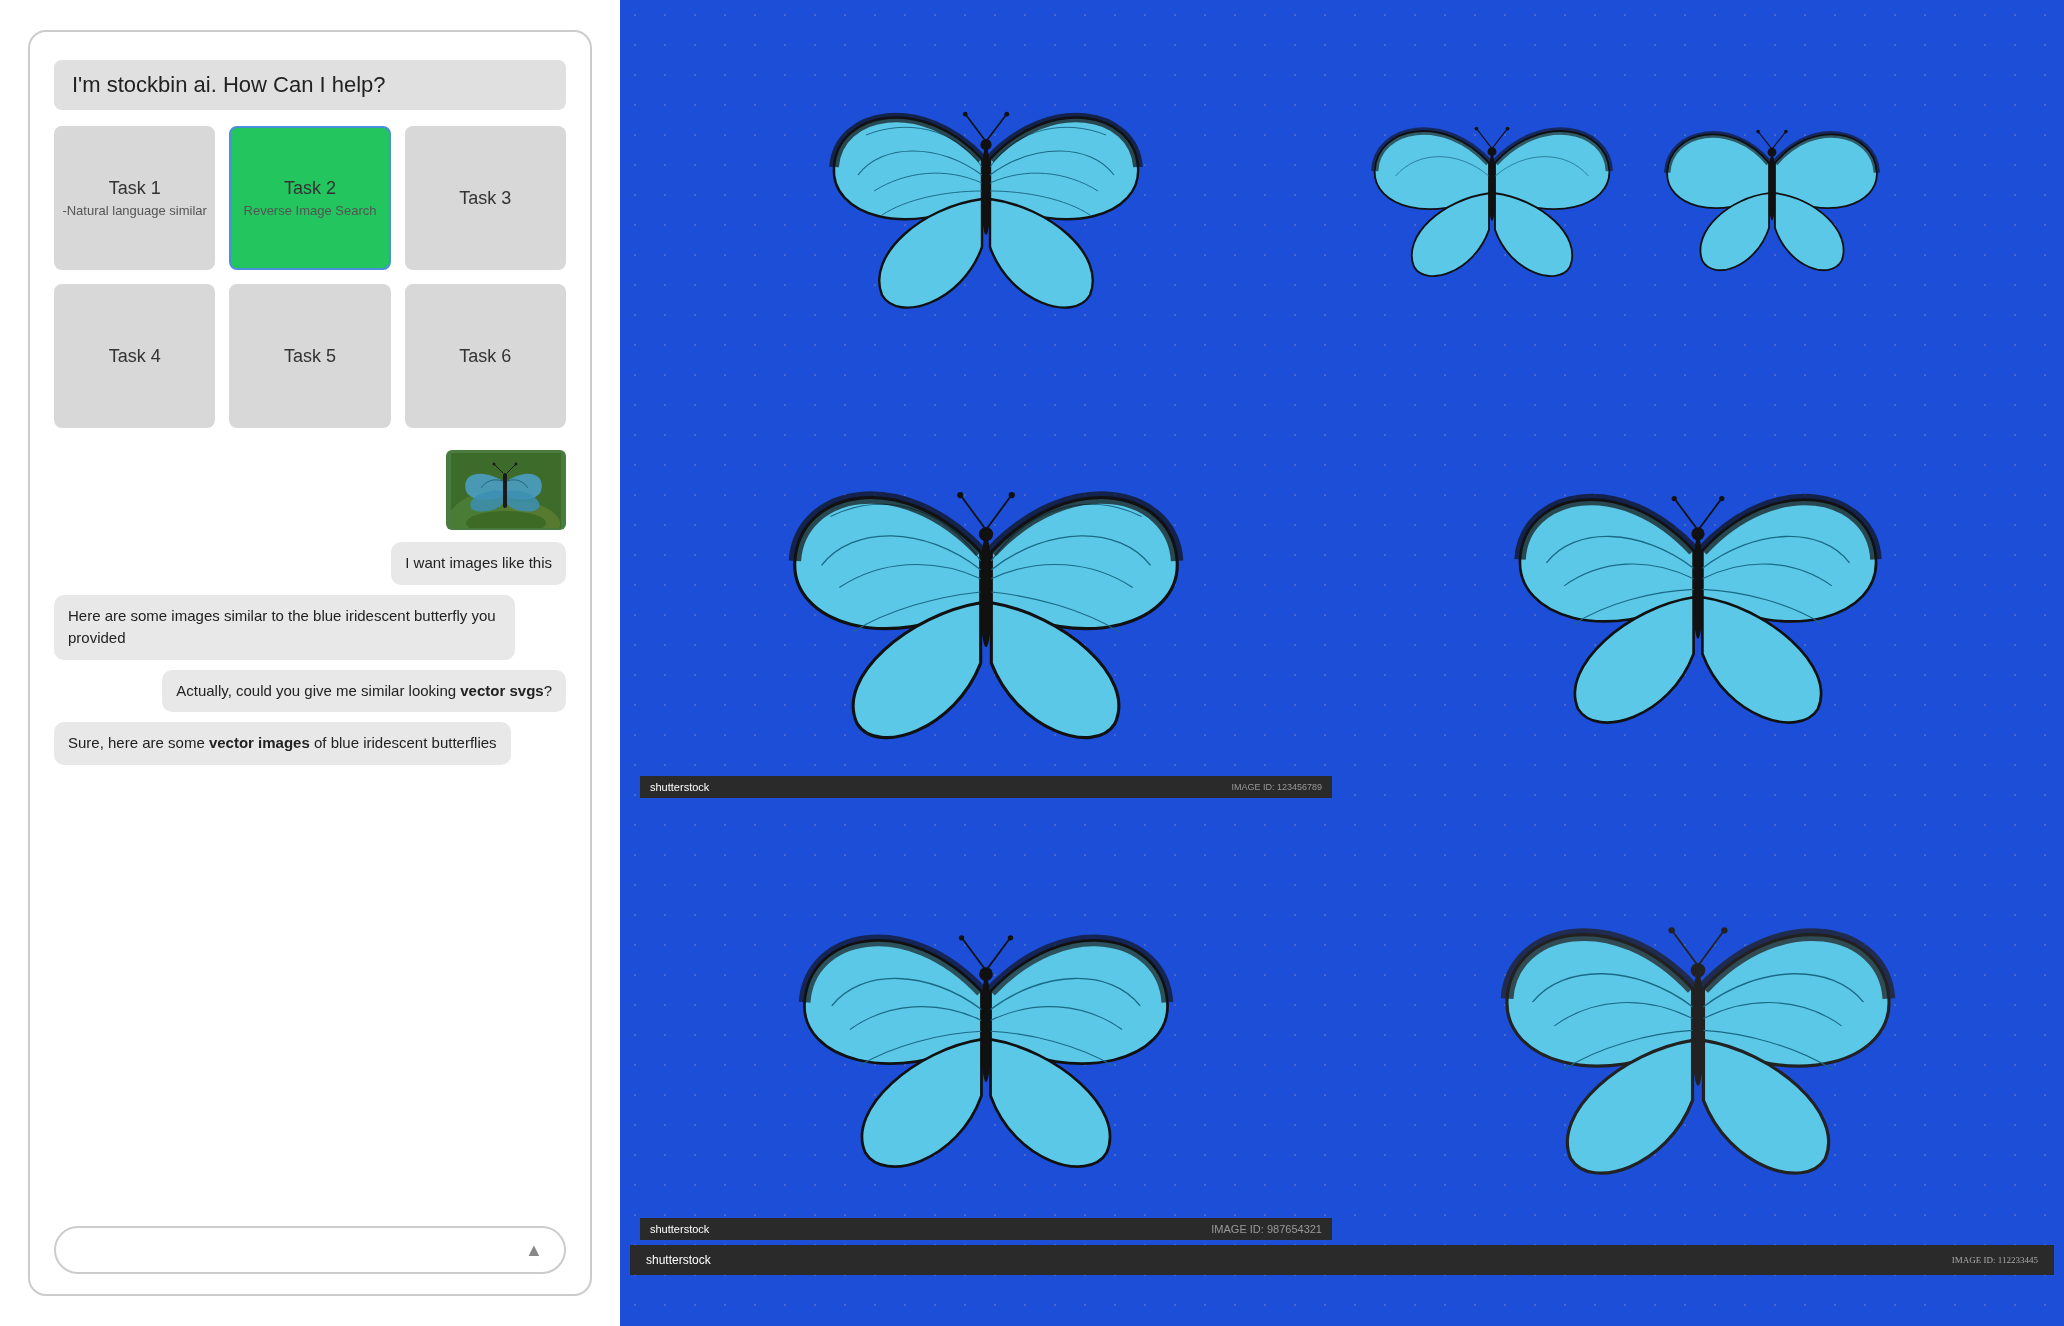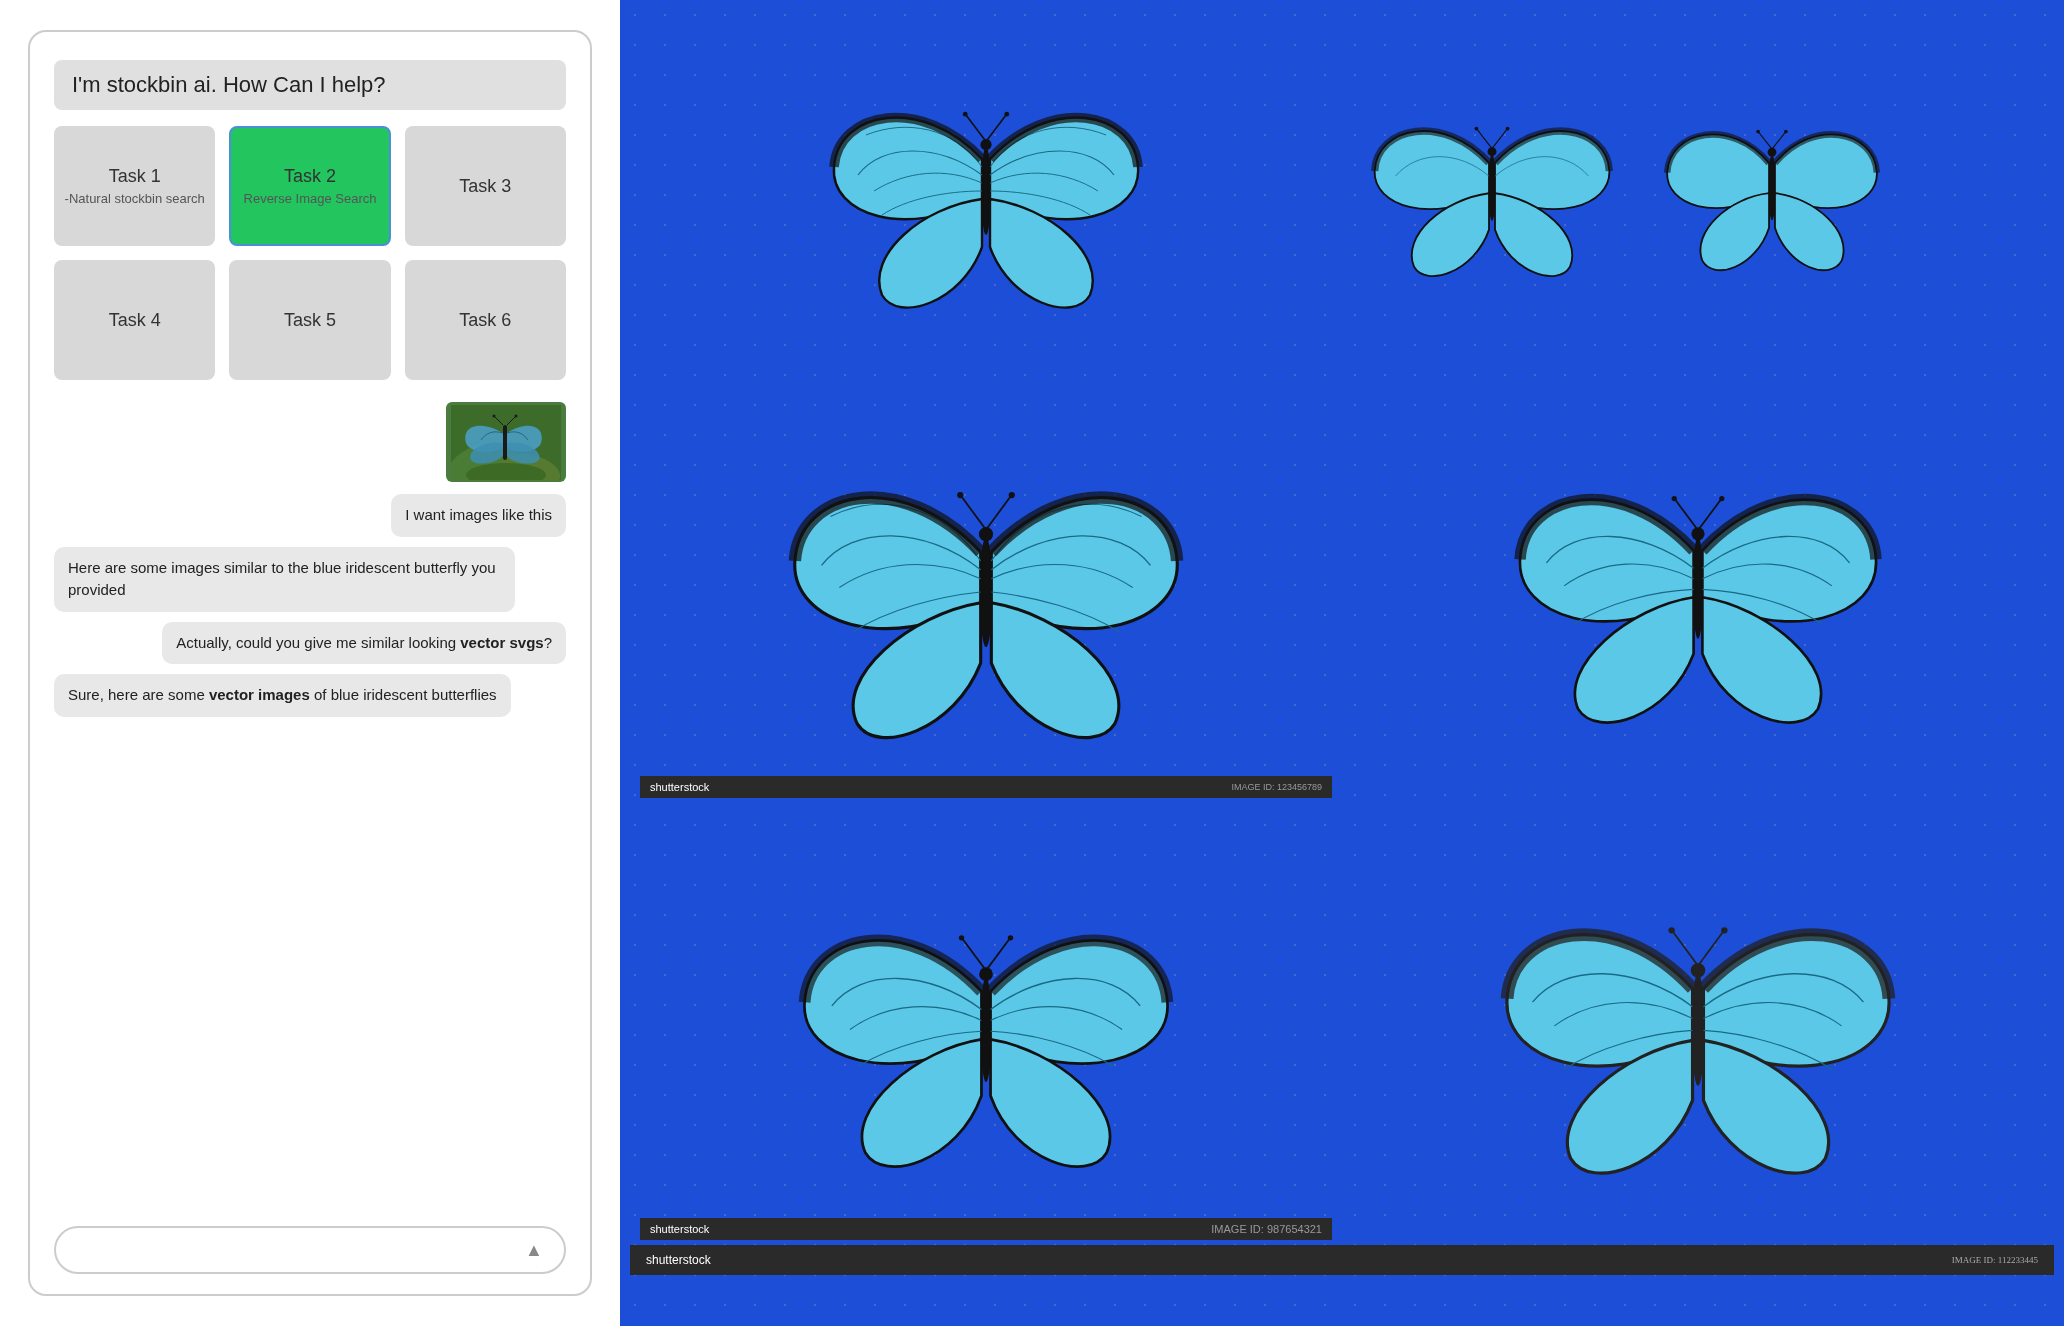--- a/index.html
+++ b/index.html
@@ -44,21 +44,21 @@
 
     .task-grid {
       display: grid;
       grid-template-columns: 1fr 1fr 1fr;
       gap: 14px;
     }
 
     .task-card {
       background: #d8d8d8;
       border-radius: 8px;
-      height: 120px;
+      height: 144px;
       display: flex;
       flex-direction: column;
       align-items: center;
       justify-content: center;
       cursor: pointer;
       border: 2px solid transparent;
     }
 
     .task-card.active {
       background: #22c55e;
@@ -238,21 +238,21 @@
   <div class="app-container">
 
     <div class="greeting-bar">
       <span>I'm stockbin ai.  How Can I help?</span>
     </div>
 
     <div class="task-grid">
 
       <div class="task-card">
         <span class="task-card-title">Task 1</span>
-        <span class="task-card-subtitle">-Natural stockbin search</span>
+        <span class="task-card-subtitle">-Natural language similar</span>
       </div>
 
       <div class="task-card active">
         <span class="task-card-title">Task 2</span>
         <span class="task-card-subtitle">Reverse Image Search</span>
       </div>
 
       <div class="task-card">
         <span class="task-card-title">Task 3</span>
       </div>

